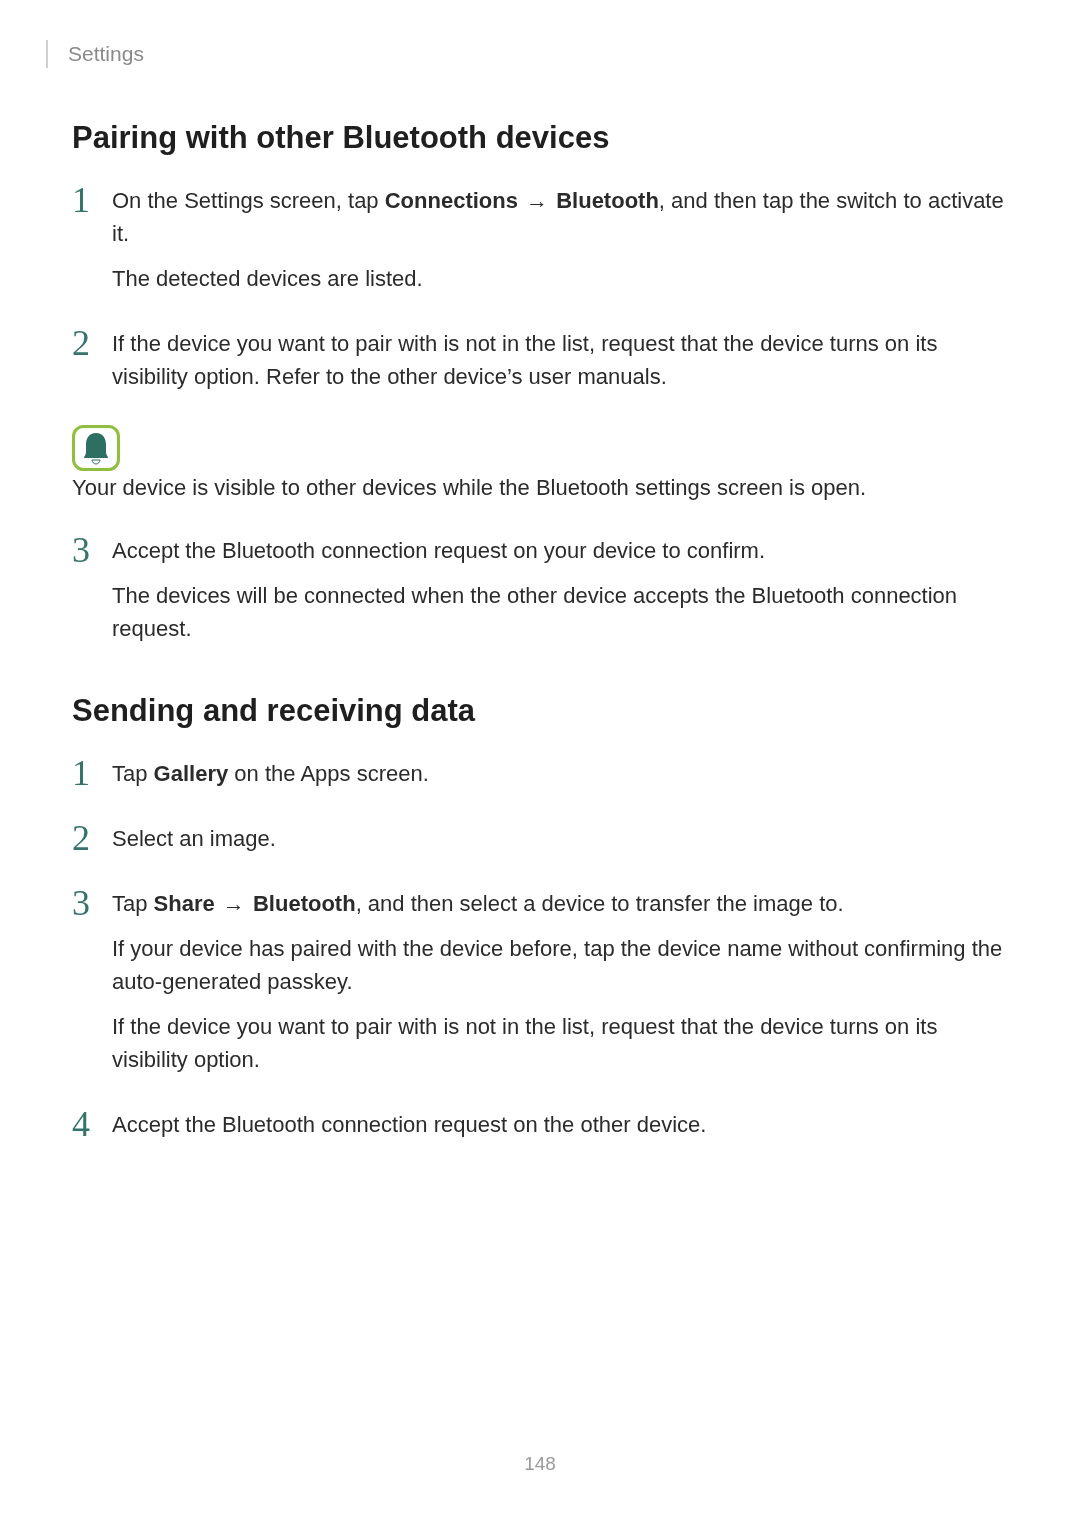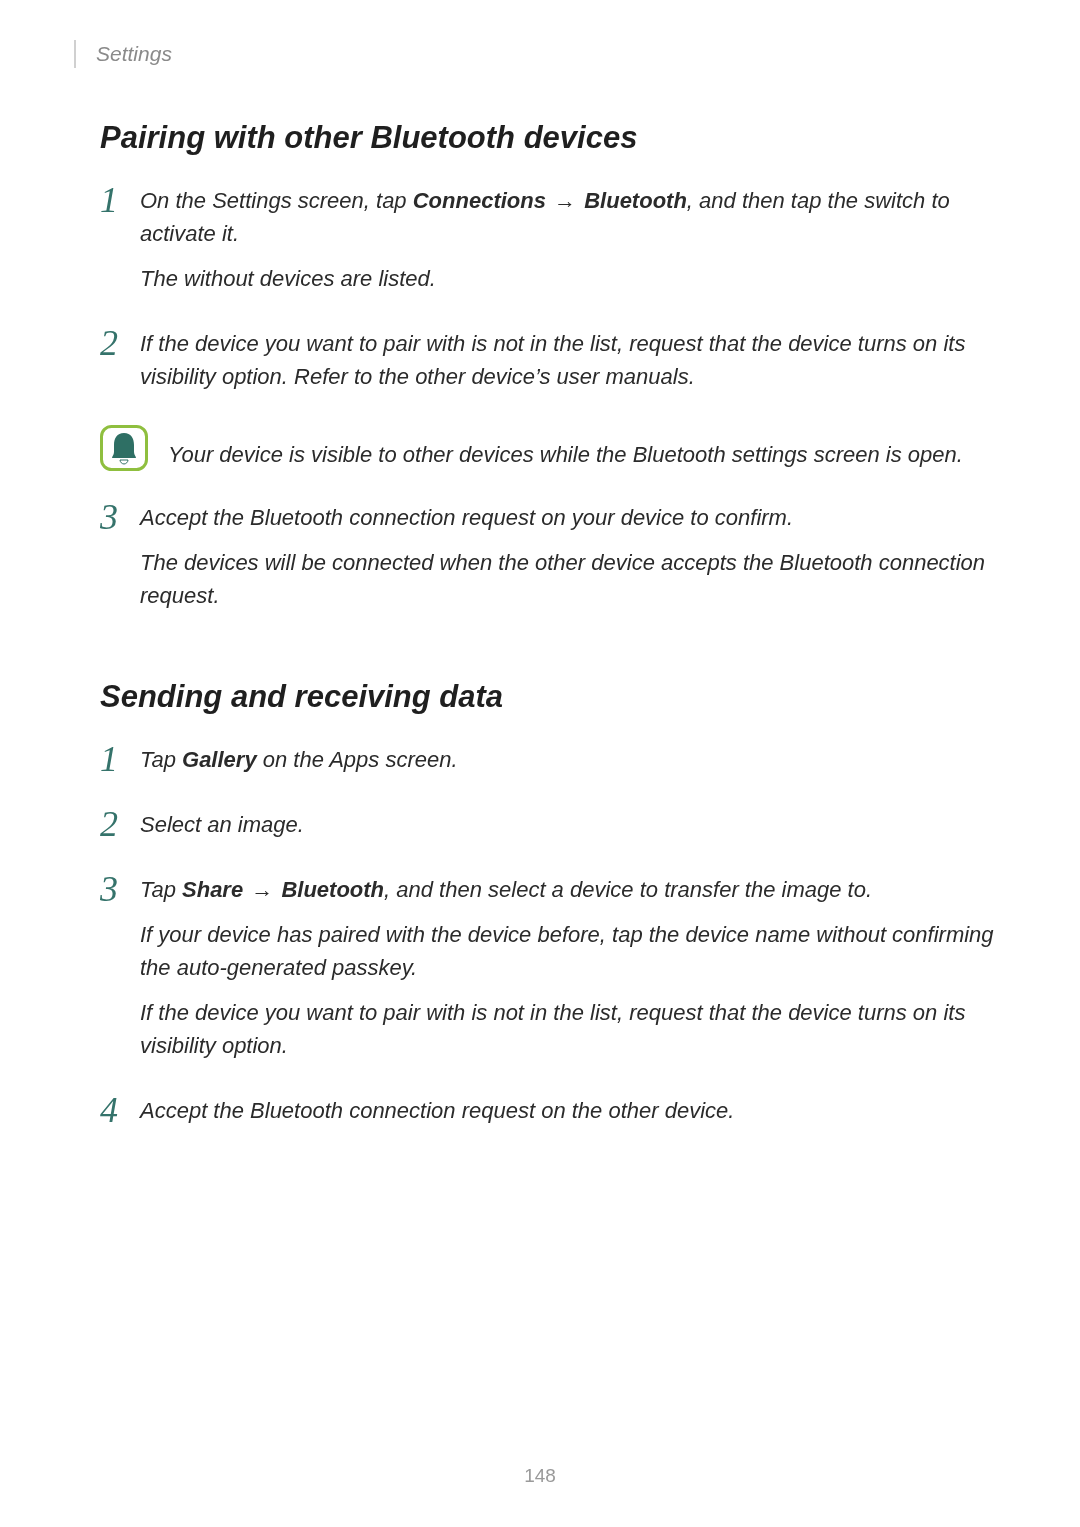--- a/index.html
+++ b/index.html
@@ -7,22 +7,21 @@
     padding: 0;
     background: #ffffff;
     font-family: -apple-system, "Segoe UI", "Helvetica Neue", Arial, sans-serif;
     color: #2b2b2b;
     width: 1080px;
     height: 1527px;
     box-sizing: border-box;
     position: relative;
   }
   .page {
-    padding: 40px 72px 0 100px;
-    font-style: italic;
+    padding: 40px 72px 0 72px;
   }
   .header-line {
     display: flex;
     align-items: center;
     margin-bottom: 52px;
   }
   .header-rule {
     width: 2px;
     height: 28px;
     background: #d0d0d0;
@@ -67,37 +66,38 @@
     margin: 0 0 24px 0;
   }
   .strong {
     font-weight: 700;
   }
   .arrow {
     padding: 0 2px;
   }
   .callout {
     display: flex;
-    align-items: flex-end;
+    align-items: flex-start;
     margin: 20px 0 30px 0;
+    flex-direction: column;
   }
   .callout-icon {
     flex: 0 0 48px;
     width: 48px;
     height: 46px;
     margin-right: 20px;
   }
   .callout-text {
     font-size: 22px;
     line-height: 1.4;
   }
-  .sending { margin-top: 55px; }
+  .sending { margin-top: 36px; }
   .page-num {
     position: absolute;
-    bottom: 40px;
+    bottom: 52px;
     left: 0; right: 0;
     text-align: center;
     color: #9a9a9a;
     font-size: 19px;
   }
 </style>
 </head>
 <body>
 
 <div class="page">
@@ -108,21 +108,21 @@
   </div>
 
   <h2>Pairing with other Bluetooth devices</h2>
 
   <div class="step">
     <div class="step-num">1</div>
     <div class="step-body">
       <p>
         <span>On the Settings screen, tap </span><span class="strong">Connections</span><span class="arrow"> → </span><span class="strong">Bluetooth</span><span>, and then tap the switch to activate it.</span>
       </p>
-      <p>The without devices are listed.</p>
+      <p>The detected devices are listed.</p>
     </div>
   </div>
 
   <div class="step">
     <div class="step-num">2</div>
     <div class="step-body">
       <p>If the device you want to pair with is not in the list, request that the device turns on its visibility option. Refer to the other device’s user manuals.</p>
     </div>
   </div>
 

